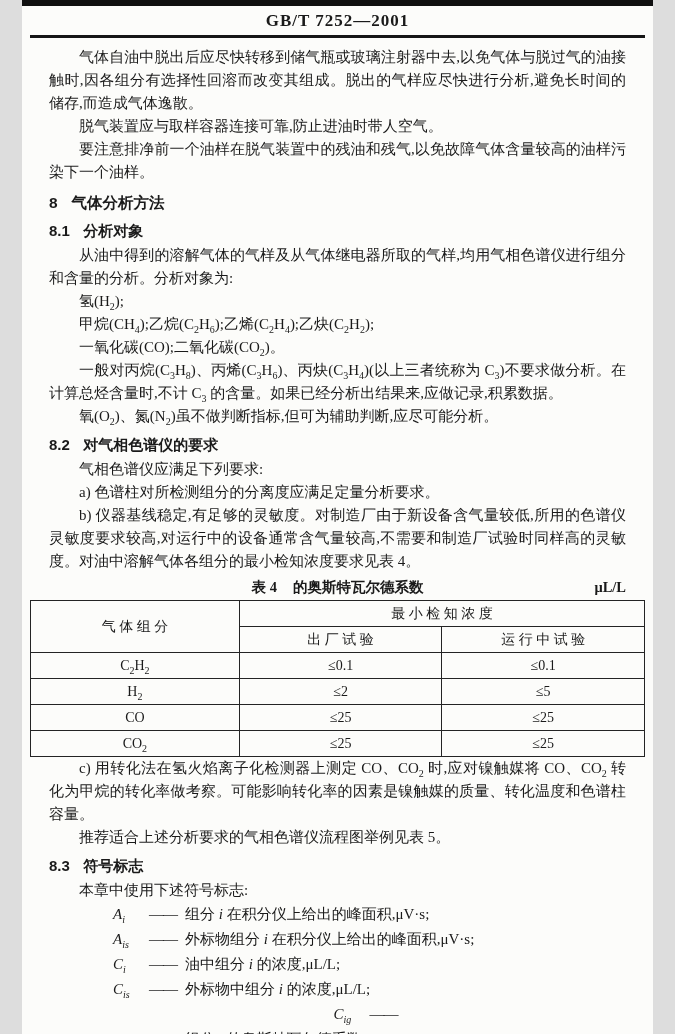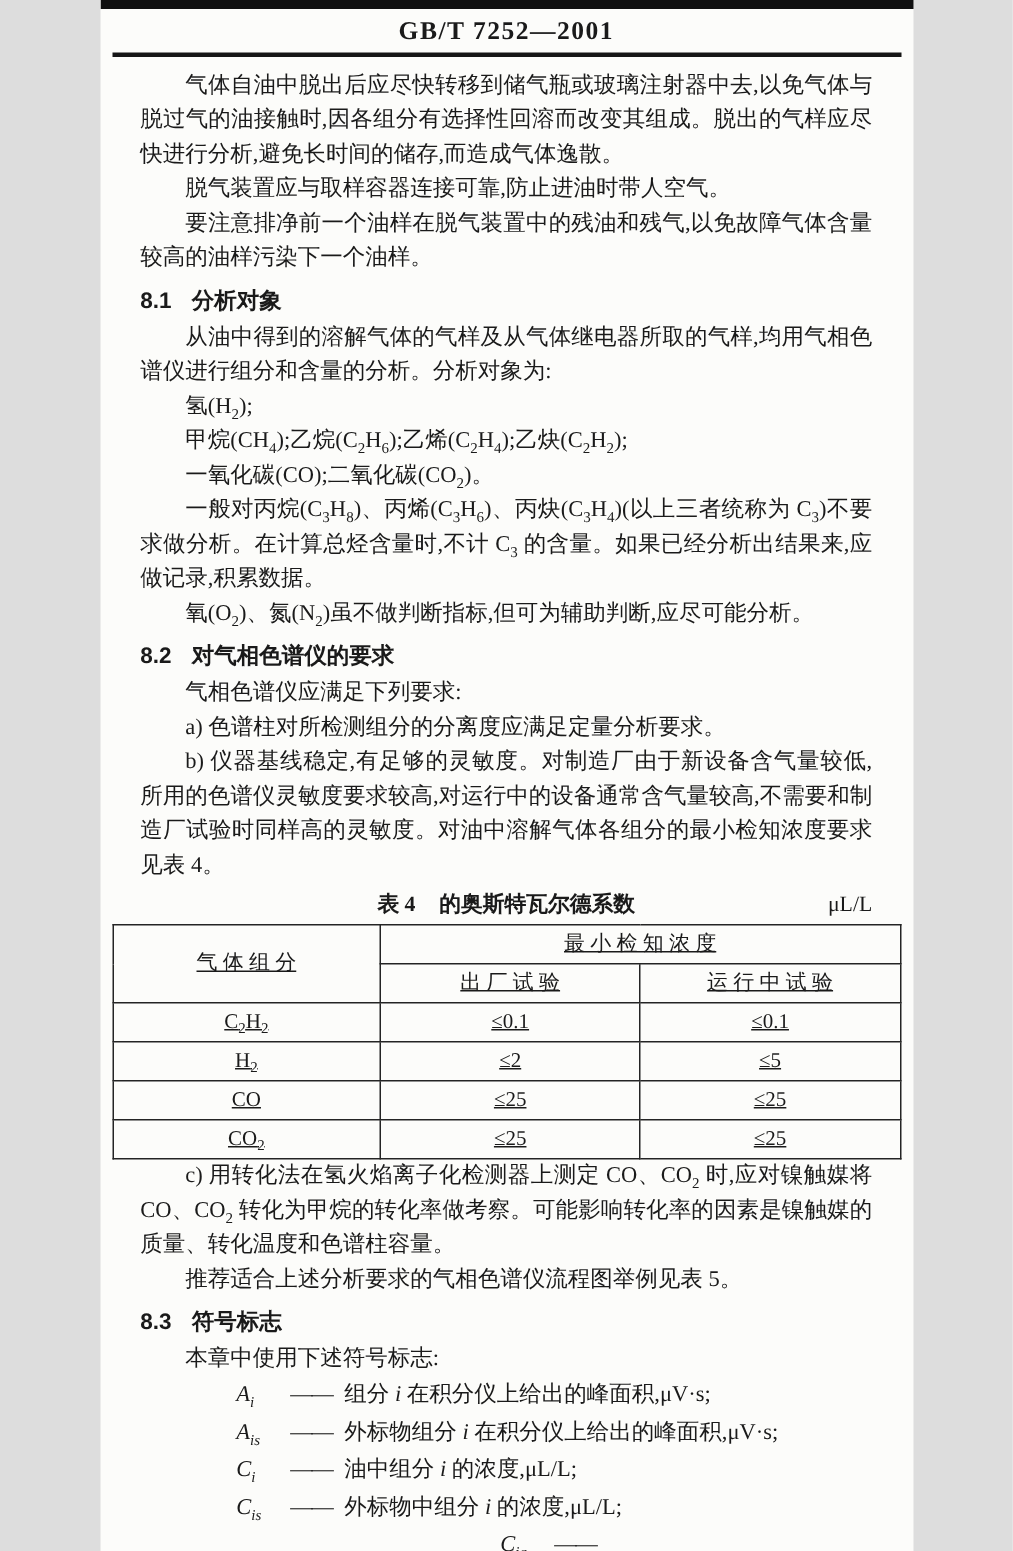--- a/index.html
+++ b/index.html
@@ -1,18 +1,18 @@
 <!DOCTYPE html>
 <html><head>
 <meta charset="utf-8">
 <style>
   html,body{margin:0;padding:0;background:#ddd;}
   .page{
     position:relative;
-    width:542px;height:1034px;
+    width:631px;height:1034px;
     margin:0 auto;
     background:#fcfcfa;
     color:#1a1a1a;
     font-family:"Liberation Serif","DejaVu Serif",serif;
     overflow:hidden;
     box-sizing:border-box;
   }
   .scan-bar{position:absolute;top:0;left:0;width:675px;height:6px;background:#101010;}
   .doc-header{padding-top:11px;}
   .doc-number{
@@ -37,37 +37,36 @@
   sub{font-size:10px;line-height:0;}
   .table-caption{
     position:relative;
     text-align:center;
     font-size:14.5px;
     line-height:22px;
     margin-top:3px;
   }
   .cap-label{margin-right:1.1em;font-weight:bold;}
   .cap-title{font-weight:bold;}
-  .cap-unit{position:absolute;right:0;top:0;font-weight:normal;}
+  .cap-unit{position:absolute;right:0;top:0;font-weight:bold;}
   .tbl-wrap{margin:2px -19px 0 -19px;}
   table.t4{
     border-collapse:collapse;
     width:100%;
     font-size:14px;
     table-layout:fixed;
   }
   table.t4 th,table.t4 td{
     border:1.6px solid #242424;
     text-align:center;
     vertical-align:middle;
     font-weight:normal;
     padding:1px 21px;
     height:23px;
     line-height:20px;
-    text-decoration:underline;
   }
   table.t4 col.c1{width:34%;}
   table.t4 col.c2{width:33%;}
   table.t4 col.c3{width:33%;}
   .sym-line{
     display:flex;
     margin:0;
     padding-left:64px;
     line-height:25px;
     align-items:baseline;
@@ -87,20 +86,23 @@
   <header class="doc-header">
     <div class="doc-number">GB/T 7252—2001</div>
     <div class="header-rule"></div>
   </header>
 
   <main class="content">
     <p class="body">气体自油中脱出后应尽快转移到储气瓶或玻璃注射器中去,以免气体与脱过气的油接触时,因各组分有选择性回溶而改变其组成。脱出的气样应尽快进行分析,避免长时间的储存,而造成气体逸散。</p>
     <p class="body">脱气装置应与取样容器连接可靠,防止进油时带人空气。</p>
     <p class="body">要注意排净前一个油样在脱气装置中的残油和残气,以免故障气体含量较高的油样污染下一个油样。</p>
 
+    <h2 class="sec">
+      <span class="sec-num">8</span><span>气体分析方法</span>
+    </h2>
 
     <h3 class="sec">
       <span class="sec-num">8.1</span><span>分析对象</span>
     </h3>
     <p class="body">从油中得到的溶解气体的气样及从气体继电器所取的气样,均用气相色谱仪进行组分和含量的分析。分析对象为:</p>
     <p class="body">氢(H<sub>2</sub>);</p>
     <p class="body">甲烷(CH<sub>4</sub>);乙烷(C<sub>2</sub>H<sub>6</sub>);乙烯(C<sub>2</sub>H<sub>4</sub>);乙炔(C<sub>2</sub>H<sub>2</sub>);</p>
     <p class="body">一氧化碳(CO);二氧化碳(CO<sub>2</sub>)。</p>
     <p class="body">一般对丙烷(C<sub>3</sub>H<sub>8</sub>)、丙烯(C<sub>3</sub>H<sub>6</sub>)、丙炔(C<sub>3</sub>H<sub>4</sub>)(以上三者统称为 C<sub>3</sub>)不要求做分析。在计算总烃含量时,不计 C<sub>3</sub> 的含量。如果已经分析出结果来,应做记录,积累数据。</p>
     <p class="body">氧(O<sub>2</sub>)、氮(N<sub>2</sub>)虽不做判断指标,但可为辅助判断,应尽可能分析。</p>

